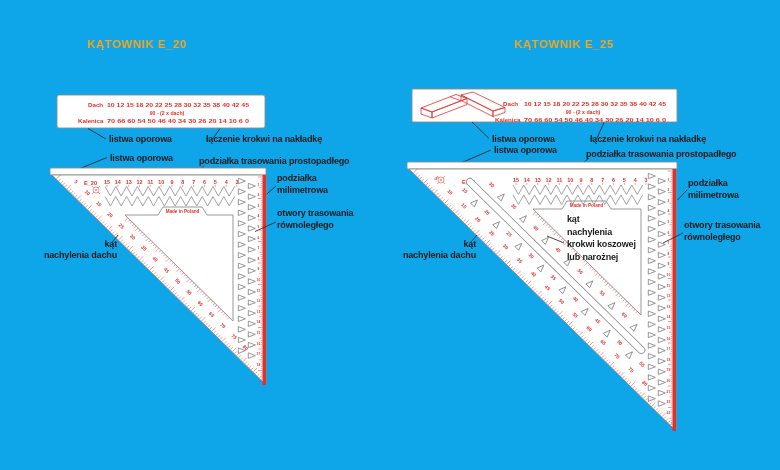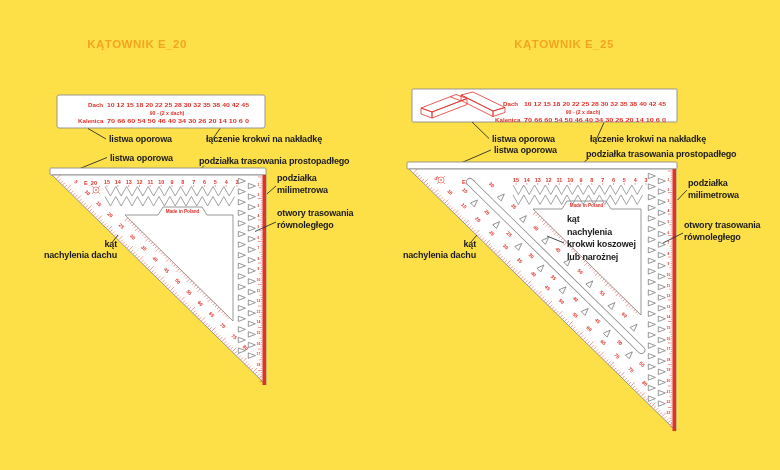--- a/index.html
+++ b/index.html
@@ -1,16 +1,16 @@
 <!DOCTYPE html>
 <html><head>
 <meta charset="utf-8">
 <style>
   html,body{margin:0;padding:0;background:#ffffff;}
-  .stage{position:relative;width:780px;height:470px;background:#fde047;overflow:hidden;
+  .stage{position:relative;width:780px;height:470px;background:#0ea5e9;overflow:hidden;
          font-family:"Liberation Sans","DejaVu Sans",sans-serif;}
   svg{display:block;}
   .body{fill:#ffffff;stroke:#8c8c8c;stroke-width:.9;}
   .gray{fill:none;stroke:#8c8c8c;stroke-width:.8;}
   .dia{fill:#ffffff;stroke:#7d7d7d;stroke-width:.8;stroke-linejoin:round;}
   .lead{stroke:#2e2e2e;stroke-width:.9;fill:none;}
   .lbl{font-weight:700;font-size:9px;letter-spacing:-.15px;fill:#1b1b1b;}
   .title{font-weight:700;font-size:11.5px;letter-spacing:.5px;fill:#f4a51e;}
   .red{fill:#e0322a;}
   .redfill{fill:#e0322a;stroke:none;}

